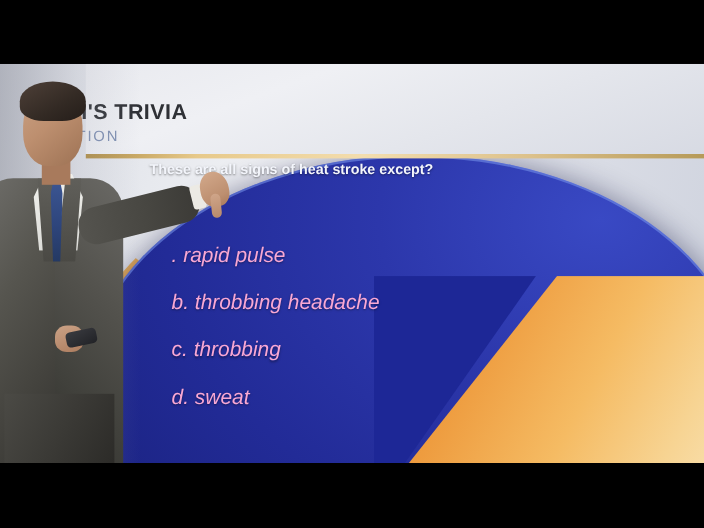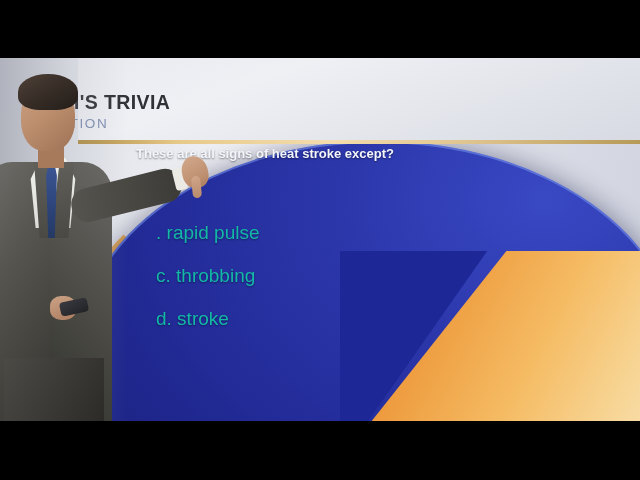--- a/index.html
+++ b/index.html
@@ -213,25 +213,26 @@
 
   #answer-list {
     position: absolute;
     left: 156px;
     top: 165px;
     width: 420px;
   }
   .answer-item {
     font-size: 19px;
     font-weight: normal;
-    color: #14b8a6;
+    color: #f9a8d4;
     line-height: 1;
     margin-bottom: 24px;
     white-space: nowrap;
     text-shadow: 0 1px 2px rgba(0,0,0,0.4);
+    font-style: italic;
   }
 
   
   #anchor {
     position: absolute;
     left: 0;
     top: 0;
     width: 128px;
     height: 363px;
     z-index: 30;
@@ -401,22 +402,23 @@
     <div id="blue-panel"></div>
     <div id="blue-panel-rim"></div>
 
     <div id="right-wedge"></div>
     <div id="right-wedge-edge"></div>
 
     <div id="question-text">These are all signs of heat stroke except?</div>
 
     <div id="answer-list">
       <div class="answer-item">. rapid pulse</div>
+      <div class="answer-item">b. throbbing headache</div>
       <div class="answer-item">c. throbbing</div>
-      <div class="answer-item">d. stroke</div>
+      <div class="answer-item">d. sweat</div>
     </div>
 
     <div id="header-band"></div>
     <div id="header-divider"></div>
     <div id="header-title">JOSH'S TRIVIA</div>
     <div id="header-subtitle">QUESTION</div>
 
     <div id="anchor">
       <div id="anchor-wallshade"></div>
       <div id="anchor-jacket-left"></div>

